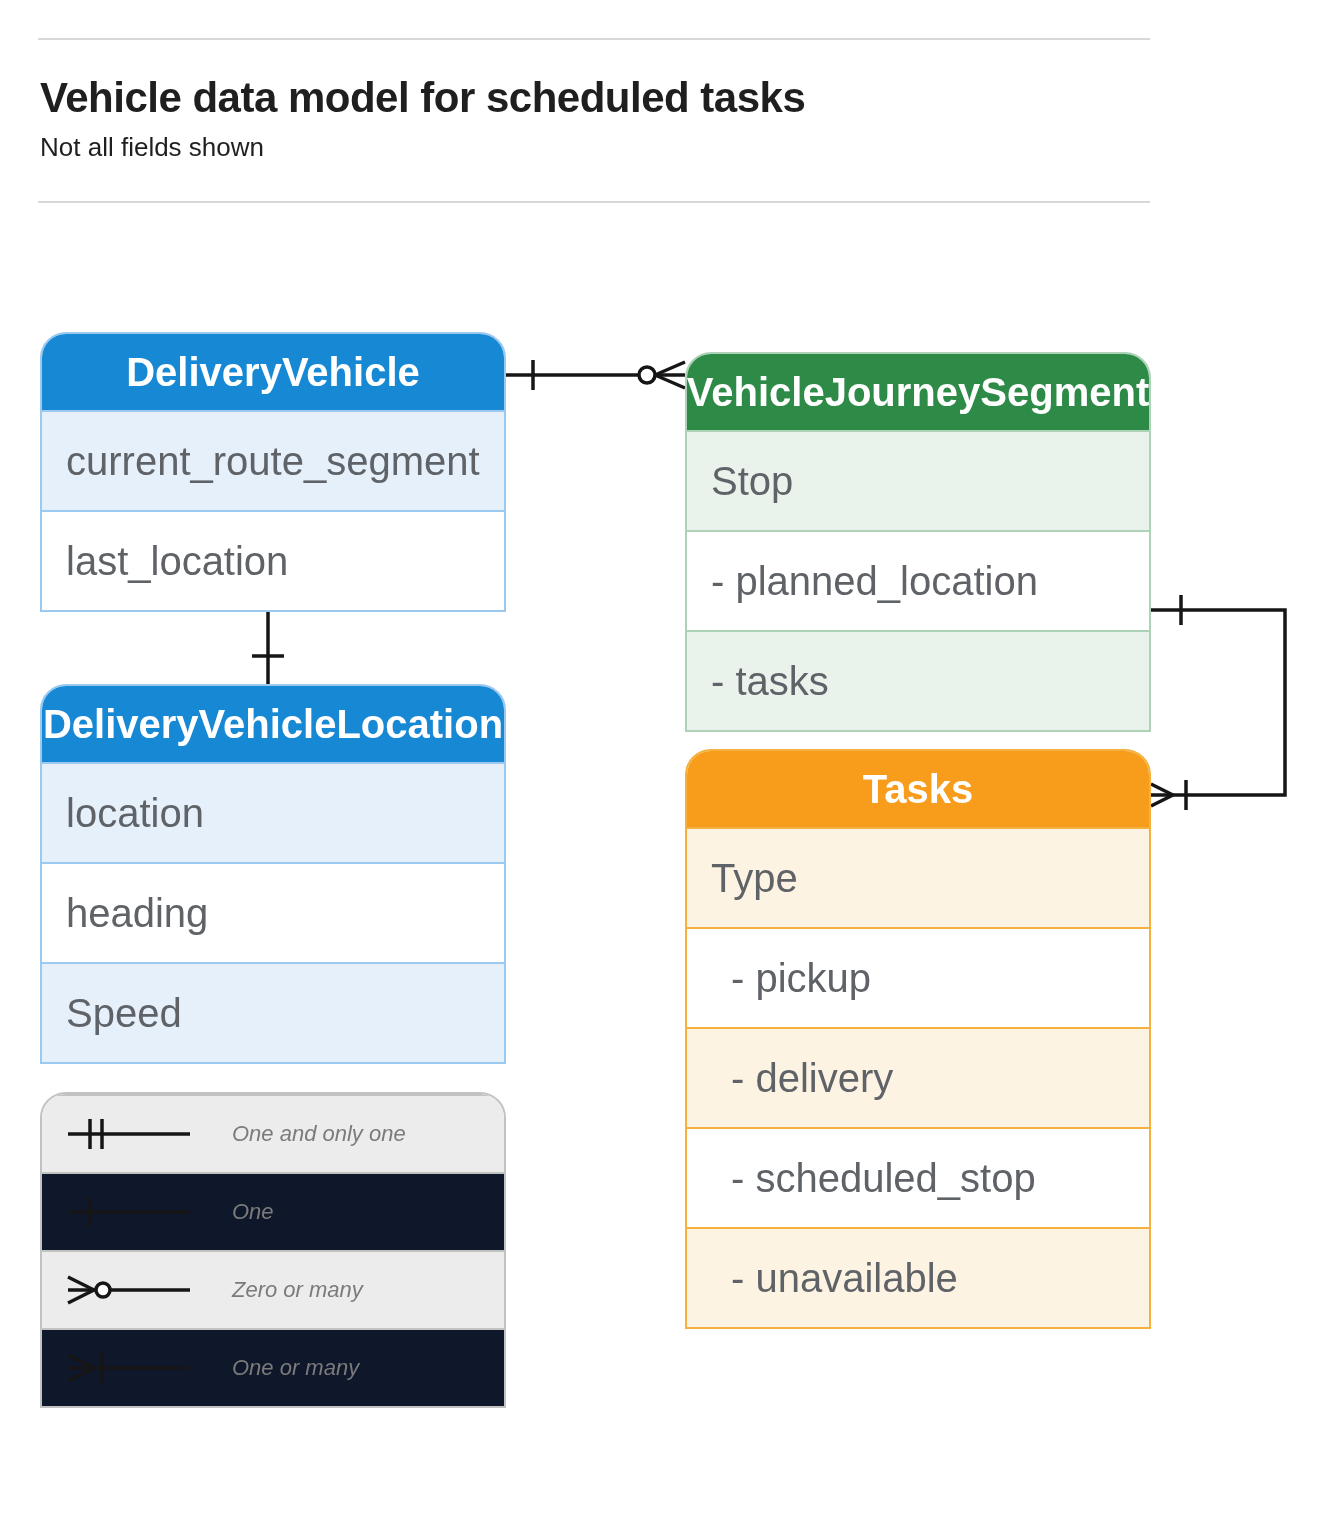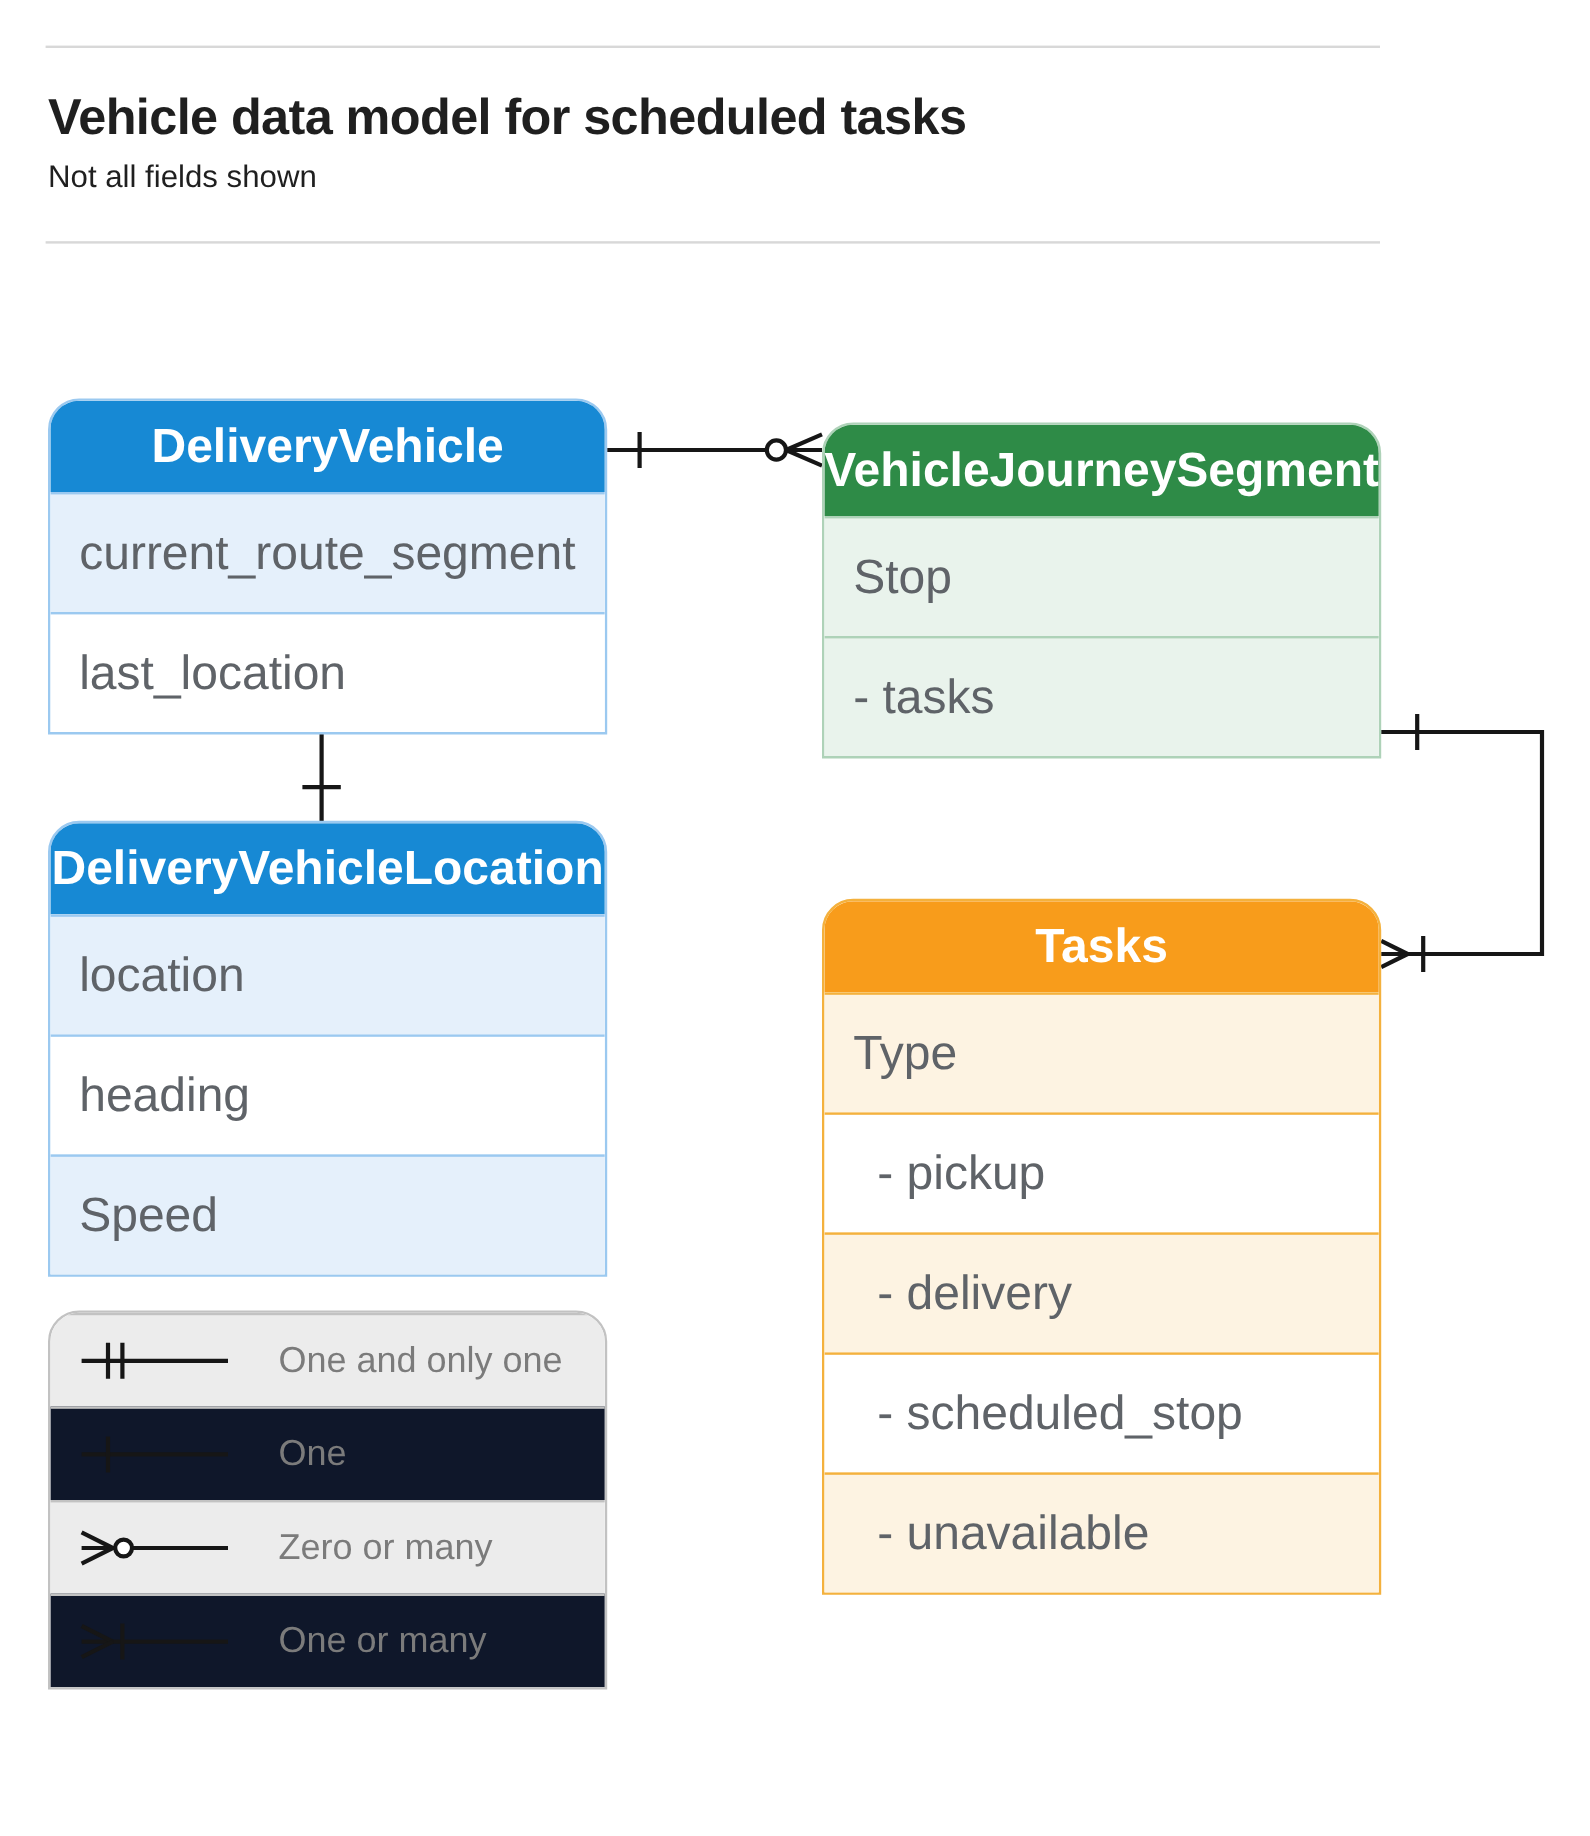--- a/index.html
+++ b/index.html
@@ -57,21 +57,21 @@
   .entity.orange .erow.tint{background:var(--orange_light);}
   
   .entity.gray{border:2px solid var(--gray_border);}
   .entity.gray .ehead{background:var(--gray); height:84px;}
   .lrow{
     height:78px; box-sizing:border-box; display:flex; align-items:center;
     padding-left:22px; border-top:2px solid var(--gray_border); background:#0f172a;
   }
   .lrow.tint{background:var(--gray_light);}
   .lrow .sym{flex:0 0 auto;}
-  .llabel{margin-left:28px; font-size:30px; color:var(--legend_text);}
+  .llabel{margin-left:28px; font-size:22px; color:var(--legend_text);font-style:italic;}
   .sym line, .sym circle{stroke:var(--line); stroke-width:3.5;}
   .connectors line, .connectors path, .connectors circle{stroke:var(--line); stroke-width:3.5;}
 </style>
 </head>
 <body>
 
 <div class="canvas">
 
   <div class="rule rule-top"></div>
   <h1 class="page-title">Vehicle data model for scheduled tasks</h1>
@@ -105,20 +105,21 @@
 
   <div class="entity blue" style="left:40px; top:332px;">
     <div class="ehead">DeliveryVehicle</div>
     <div class="erow tint">current_route_segment</div>
     <div class="erow">last_location</div>
   </div>
 
   <div class="entity green" style="left:685px; top:352px;">
     <div class="ehead">VehicleJourneySegment</div>
     <div class="erow tint">Stop</div>
+    <div class="erow">- planned_location</div>
     <div class="erow tint">- tasks</div>
   </div>
 
   <div class="entity blue" style="left:40px; top:684px;">
     <div class="ehead">DeliveryVehicleLocation</div>
     <div class="erow tint">location</div>
     <div class="erow">heading</div>
     <div class="erow tint">Speed</div>
   </div>
 

